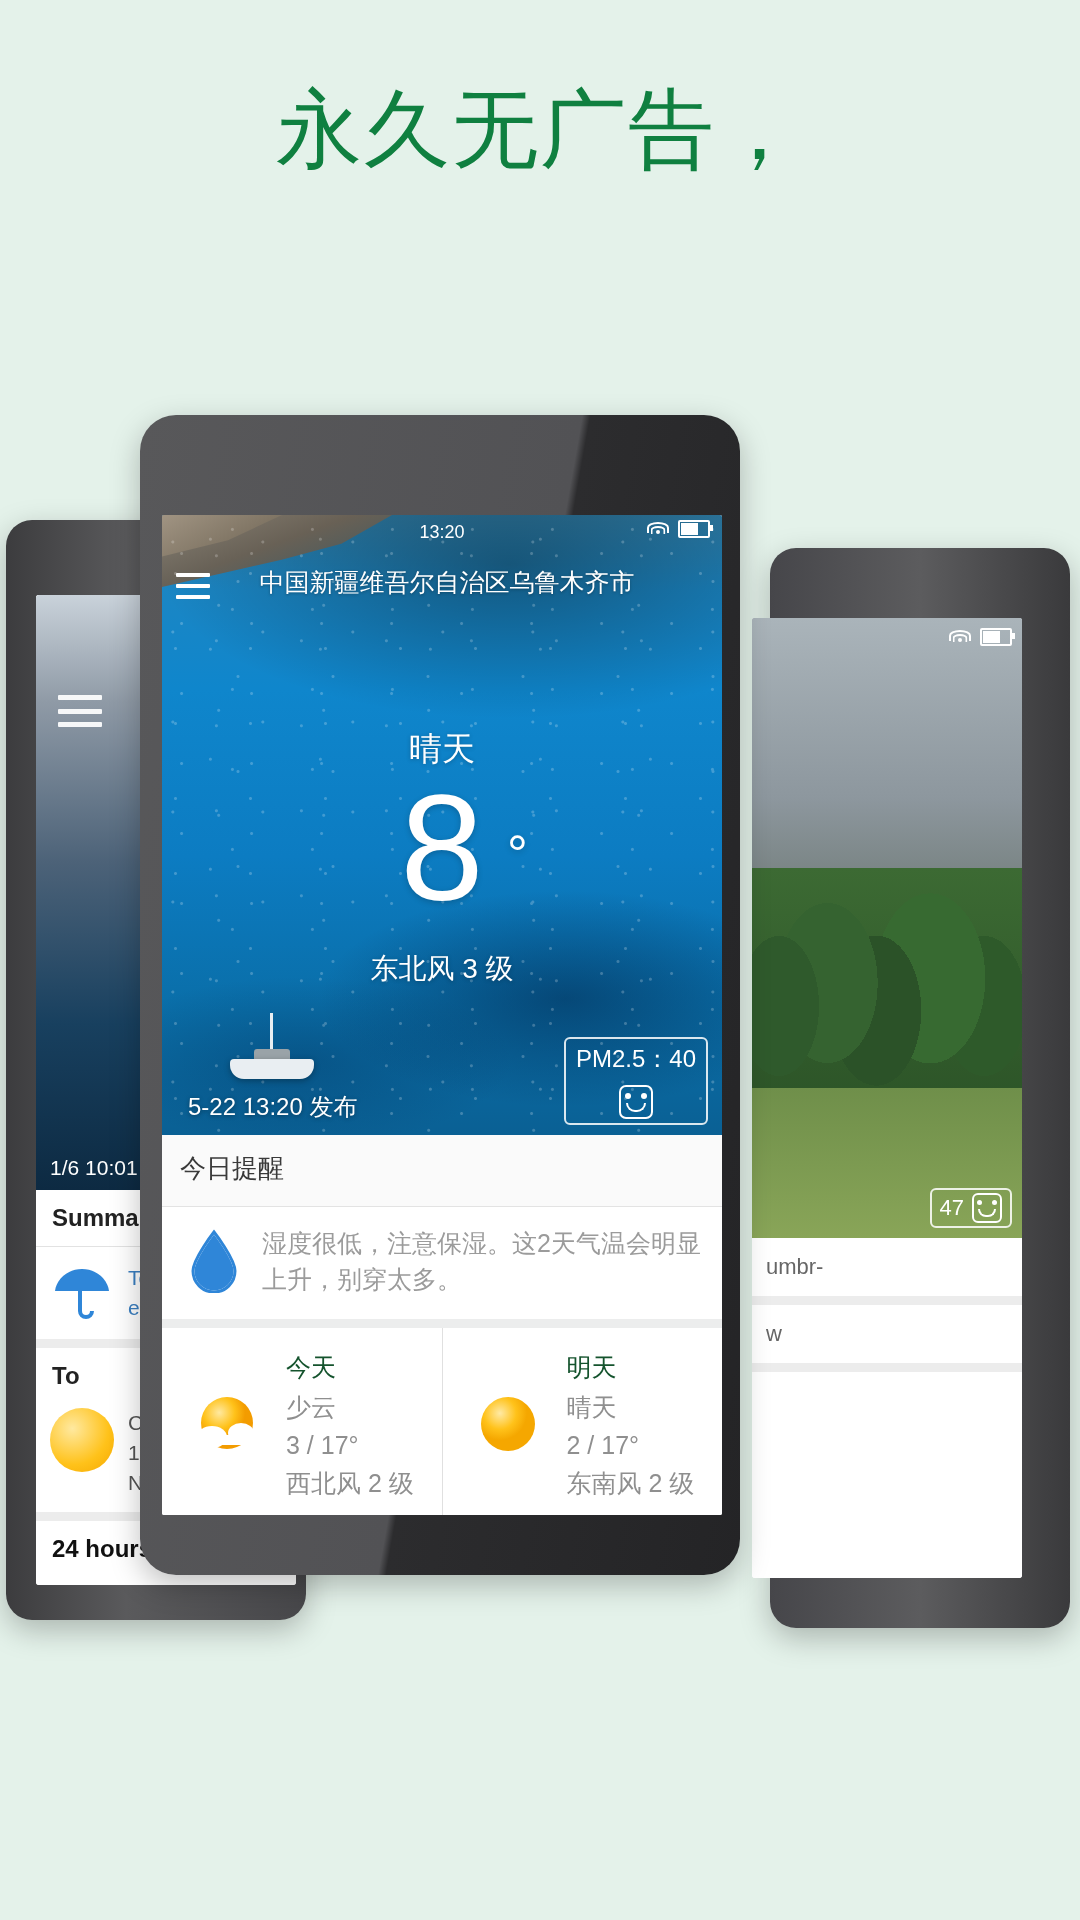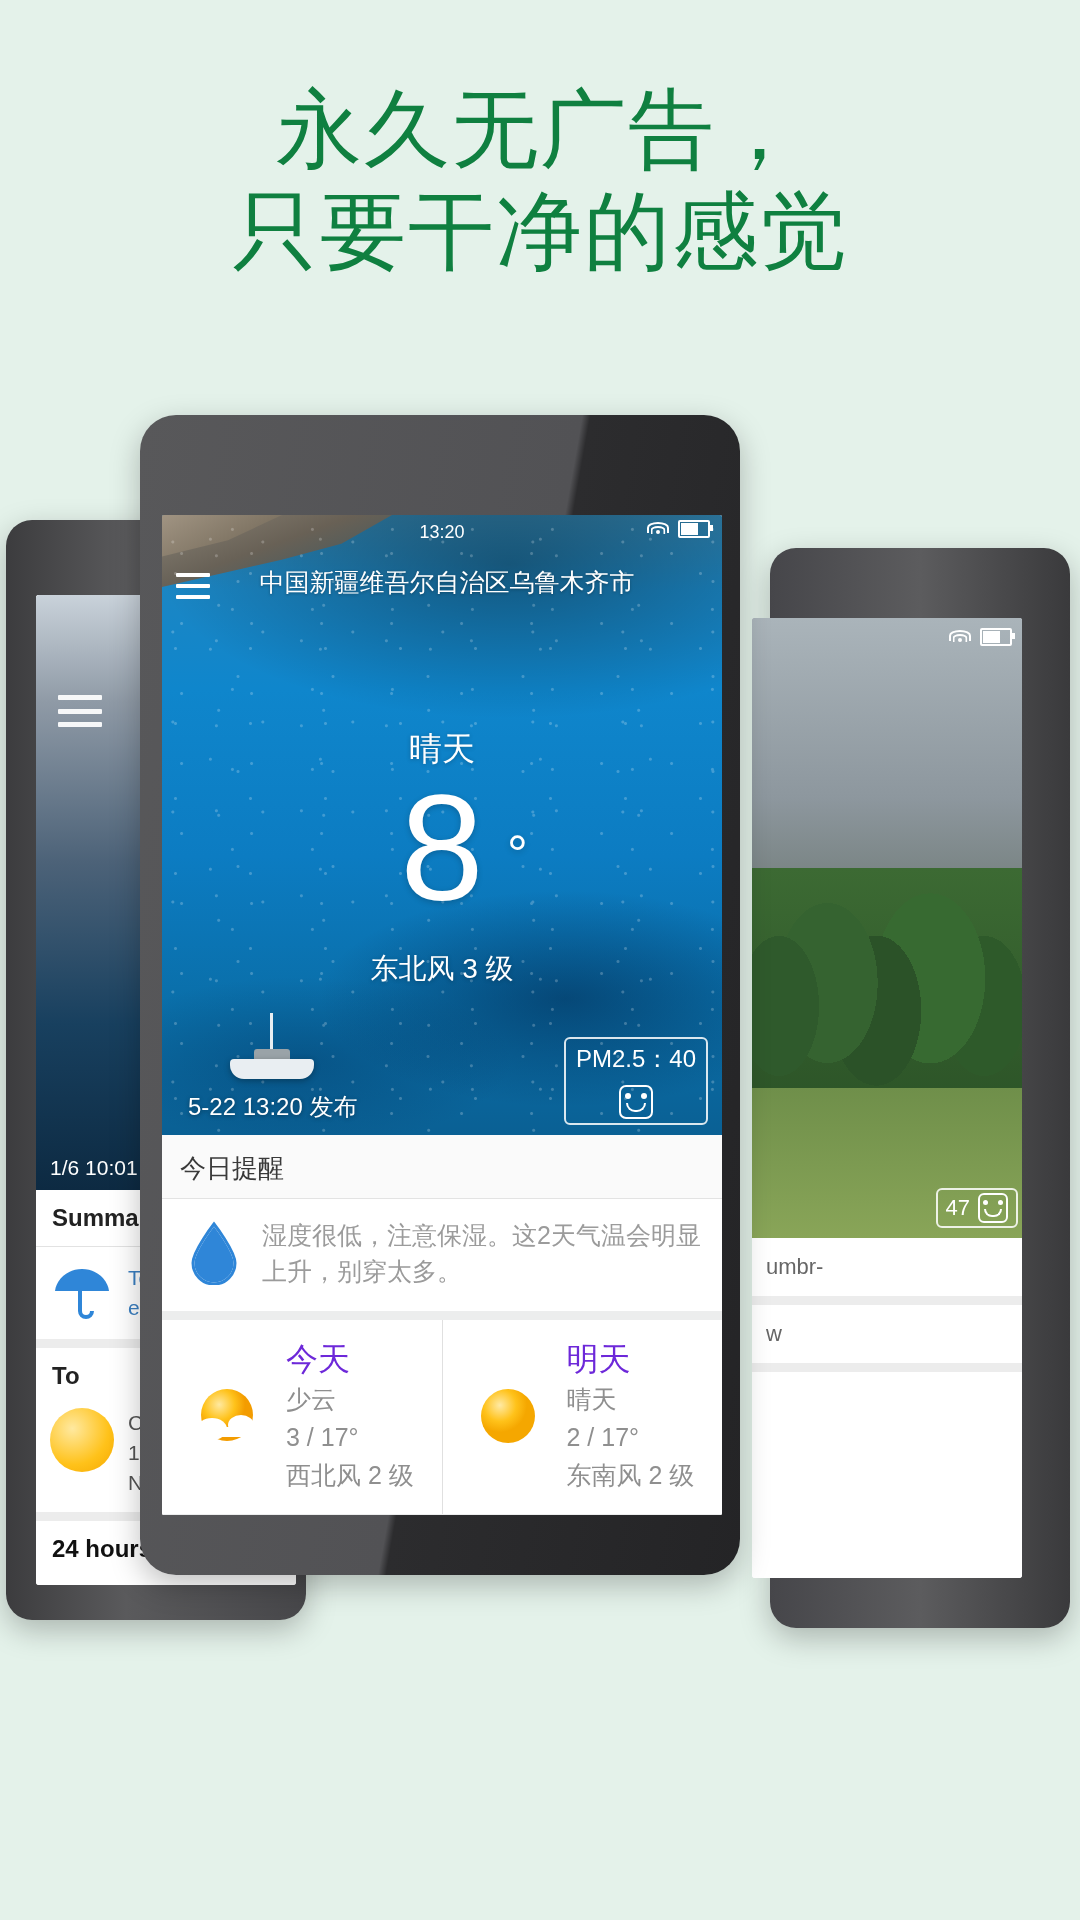--- a/index.html
+++ b/index.html
@@ -114,32 +114,32 @@
     border:2px solid rgba(255,255,255,.85);border-radius:6px;padding:4px 10px;
     color:#fff;font-size:24px;flex-direction:column;}
   .pm .face{width:30px;height:30px;border:2px solid #fff;border-radius:7px;position:relative;}
   .pm .face::before{content:"";position:absolute;left:4px;top:6px;width:6px;height:6px;border-radius:50%;background:#fff;}
   .pm .face::after{content:"";position:absolute;right:4px;top:6px;width:6px;height:6px;border-radius:50%;background:#fff;}
   .pm .smile{position:absolute;left:5px;bottom:5px;width:16px;height:7px;border:2px solid #fff;
     border-top:none;border-radius:0 0 10px 10px;}
 
   
   .sect{background:#fafafa;}
-  .sect-title{font-size:26px;color:#3a3a3a;padding:16px 18px 12px 18px;border-bottom:1px solid #e3e3e3;}
+  .sect-title{font-size:26px;color:#3a3a3a;padding:16px 18px 20px 18px;border-bottom:1px solid #e3e3e3;}
   .tip{display:flex;align-items:center;gap:22px;padding:18px 20px 22px 26px;background:#fff;}
   .drop{width:52px;height:64px;flex:none;position:relative;}
   .drop svg{width:52px;height:64px;display:block;}
   .tip-text{color:#9b9b9b;font-size:25px;line-height:36px;}
 
   .twoday{display:flex;background:#fff;border-top:9px solid #eceded;}
   .day{flex:1;display:flex;align-items:center;gap:20px;padding:18px 10px 20px 26px;}
   .day:last-child{border-left:1px solid #e0e0e0;}
   .dayicon{width:78px;height:78px;flex:none;position:relative;}
   .dayinfo div{color:#8f8f8f;font-size:25px;line-height:38px;}
-  .dayinfo .dtitle{color:#6d28d9;font-size:32px;line-height:42px;}
+  .dayinfo .dtitle{color:#14532d;font-size:25px;line-height:42px;}
 
   .hrs-title{font-size:26px;color:#3a3a3a;padding:16px 18px 12px 18px;background:#fff;
     border-top:9px solid #eceded;border-bottom:1px solid #e6e6e6;}
 
   
   .lp{height:100%;background:#fff;position:relative;overflow:hidden;font-size:0;}
   .lp-hero{height:595px;position:relative;
     background:linear-gradient(180deg,#c9d2da 0%,#8f9aa6 18%,#4c6278 45%,#18405f 72%,#0d2a42 100%);}
   .lp-burger{position:absolute;left:22px;top:100px;width:44px;height:32px;
     display:flex;flex-direction:column;justify-content:space-between;}
@@ -166,34 +166,33 @@
     background:
       radial-gradient(ellipse 40px 70px at 10% 60%, #2f5a2c 0 100%, transparent 100%),
       radial-gradient(ellipse 50px 80px at 28% 50%, #356330 0 100%, transparent 100%),
       radial-gradient(ellipse 45px 75px at 46% 62%, #2b5228 0 100%, transparent 100%),
       radial-gradient(ellipse 55px 85px at 66% 48%, #376a31 0 100%, transparent 100%),
       radial-gradient(ellipse 42px 70px at 86% 60%, #2e5a2a 0 100%, transparent 100%),
       linear-gradient(180deg,#3c6a33,#2d5528);}
   .rp-field{position:absolute;left:0;right:0;bottom:0;height:150px;
     background:linear-gradient(180deg,#6f8f4a,#89a558);}
   .rp-status{position:absolute;right:10px;top:10px;display:flex;gap:10px;align-items:center;color:#fff;}
-  .rp-pm{position:absolute;right:4px;bottom:10px;display:flex;align-items:center;gap:8px;
+  .rp-pm{position:absolute;right:10px;bottom:10px;display:flex;align-items:center;gap:8px;
     border:2px solid rgba(255,255,255,.85);border-radius:6px;padding:3px 8px;color:#fff;font-size:22px;}
   .rp-pm .face{width:26px;height:26px;border:2px solid #fff;border-radius:6px;position:relative;}
   .rp-pm .face::before{content:"";position:absolute;left:3px;top:5px;width:5px;height:5px;border-radius:50%;background:#fff;}
   .rp-pm .face::after{content:"";position:absolute;right:3px;top:5px;width:5px;height:5px;border-radius:50%;background:#fff;}
   .rp-pm .smile{position:absolute;left:4px;bottom:4px;width:14px;height:6px;border:2px solid #fff;border-top:none;border-radius:0 0 9px 9px;}
   .rp-line{padding:16px 14px;font-size:22px;color:#666;background:#fff;border-bottom:9px solid #ececec;}
 </style>
 </head>
 <body>
 
 <div class="headline">
   <span class="l1">永久无广告，</span>
-  <span class="l2">只要干净的感觉</span>
 </div>
 
 <div class="phone" id="phone-left">
   <div class="screen">
     <div class="lp">
       <div class="lp-hero">
         <div class="lp-burger">
             <span></span>
             <span></span>
             <span></span>

